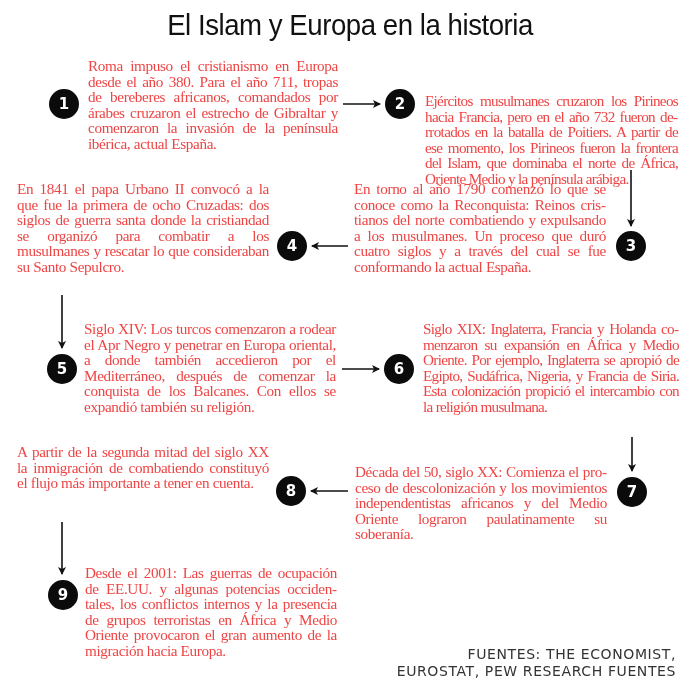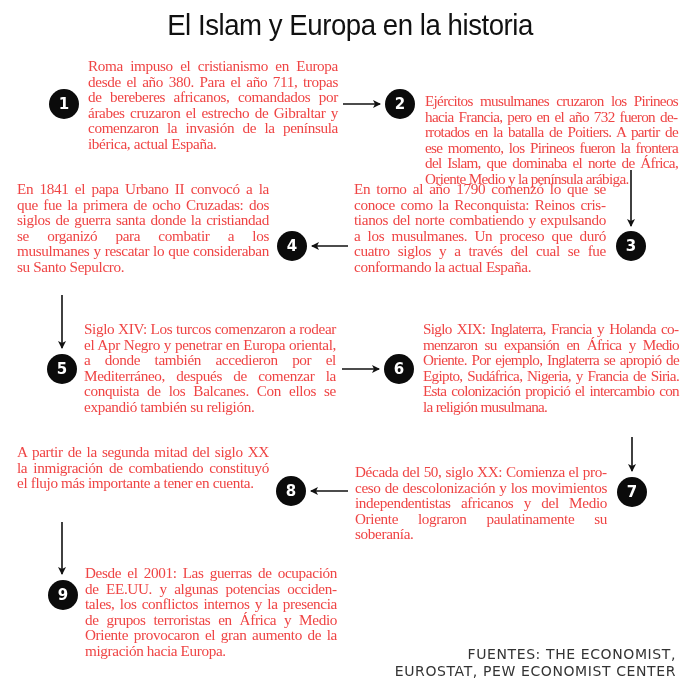--- a/index.html
+++ b/index.html
@@ -72,14 +72,14 @@
 <div class="block" style="left:355px;top:444px;width:252px;margin-top:20px;">Década del 50, siglo XX: Comienza el pro­ceso de descolonización y los movimien­tos independentistas africanos y del Me­dio Oriente lograron paulatinamente su soberanía.</div>
 
 <div class="circle" style="left:276px;top:476px;">8</div>
 <div class="block" style="left:17px;top:444px;width:252px;">A partir de la segunda mitad del siglo XX la inmigración de combatiendo cons­tituyó el flujo más importante a tener en cuenta.</div>
 
 <div class="circle" style="left:48px;top:580px;">9</div>
 <div class="block" style="left:85px;top:565px;width:252px;">Desde el 2001: Las guerras de ocupación de EE.UU. y algunas potencias occiden­tales, los conflictos internos y la presen­cia de grupos terroristas en África y Me­dio Oriente provocaron el gran aumento de la migración hacia Europa.</div>
 
 <div class="source">
   <div>FUENTES: THE ECONOMIST,</div>
-  <div>EUROSTAT, PEW ECONOMIST CENTER</div>
+  <div>EUROSTAT, PEW RESEARCH FUENTES</div>
 </div>
 
 </body></html>

